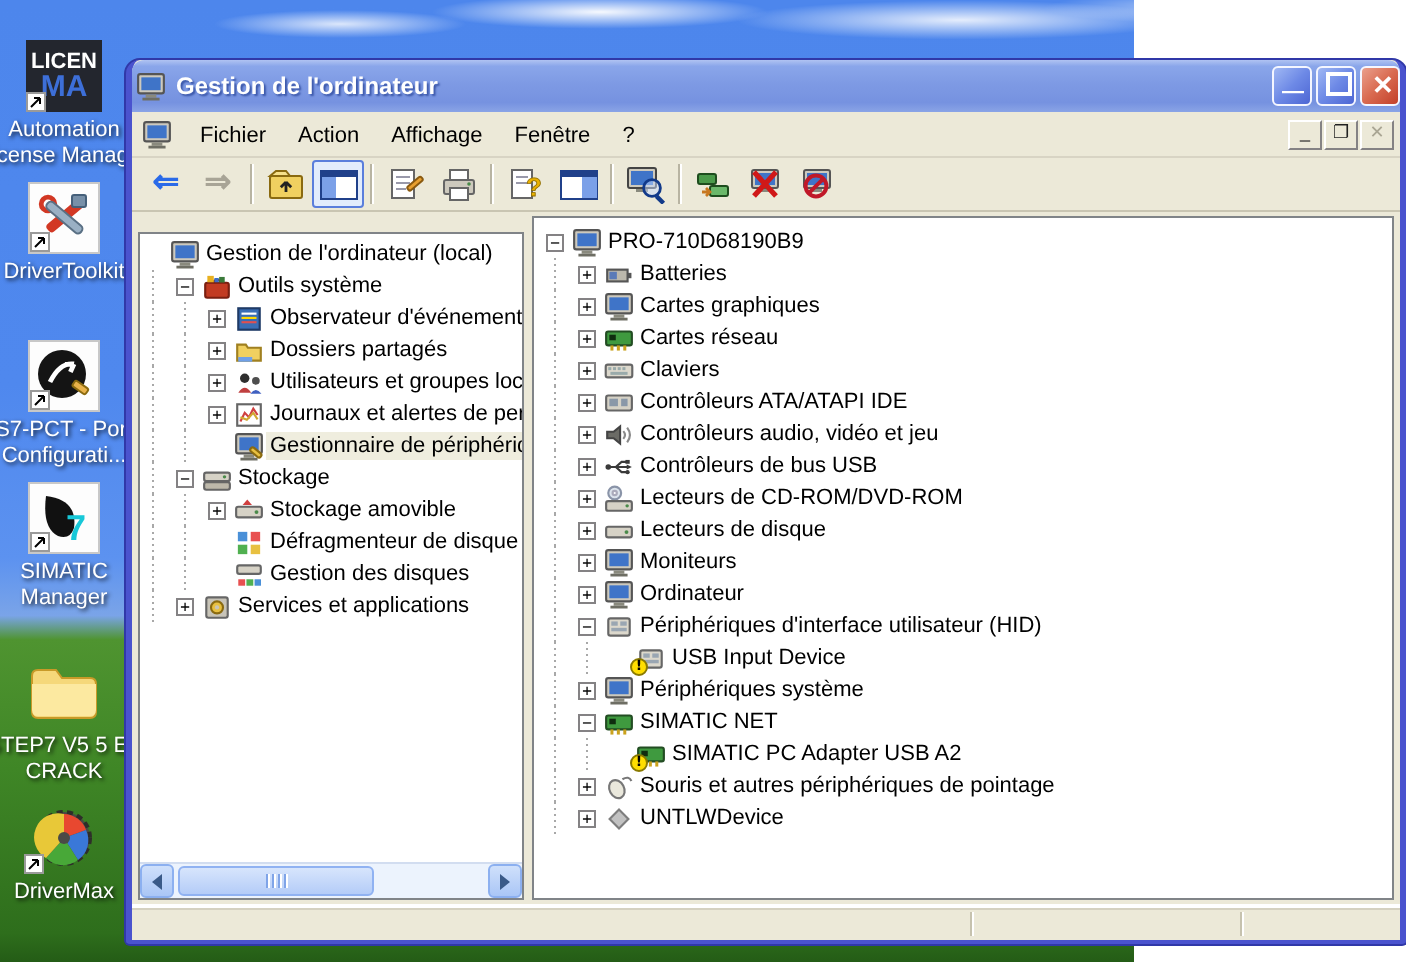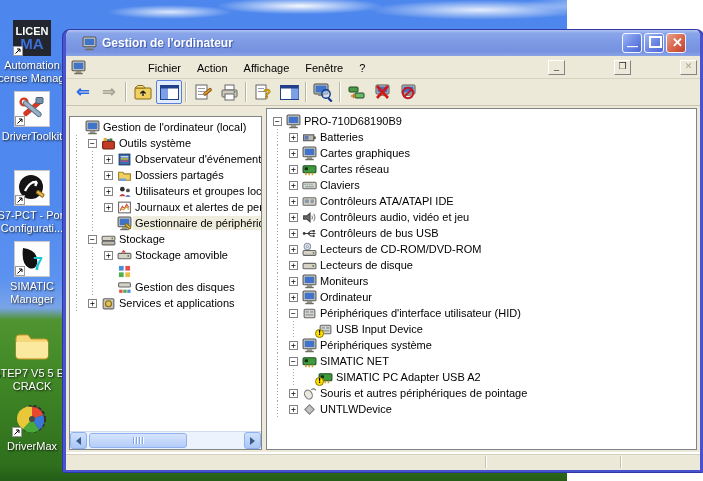--- a/index.html
+++ b/index.html
@@ -23,36 +23,36 @@
   .lic{width:38px;height:36px;background:#23262e;color:#fff;margin:0 auto;position:relative;
     font-weight:bold;font-size:11px;line-height:12px;padding-top:5px;box-sizing:border-box;}
   .lic .m2{color:#3d6fd8;font-size:15px;line-height:13px;font-weight:bold;}
   .wicon{width:36px;height:36px;background:#fdfdfd;border:1px solid #c8c8c8;margin:0 auto;
     position:relative;display:flex;align-items:center;justify-content:center;box-sizing:border-box;}
   .bare{width:40px;height:36px;margin:0 auto;position:relative;display:flex;align-items:center;justify-content:center;}
   
   .window{position:absolute;left:63px;top:30px;width:640px;height:442px;box-sizing:border-box;
     border-left:3px solid #4a53ce;border-right:3px solid #4a53ce;border-bottom:3px solid #4a53ce;
     border-radius:7px 7px 2px 2px;background:#ece9d8;box-shadow:0 0 0 1px #3038a8;}
-  .titlebar{height:26px;border-radius:6px 6px 0 0;display:flex;align-items:center;padding:0 14px;
+  .titlebar{height:26px;border-radius:6px 6px 0 0;display:flex;align-items:center;padding:0 0;
     background:linear-gradient(180deg,#b0c3f2 0%,#8aa6ea 12%,#7e9ae4 45%,#7692e0 82%,#8aa4e6 100%);}
   .titlebar .ticon{margin:0 5px 0 2px;display:flex;}
   .title-text{color:#fff;font-weight:bold;font-size:12px;flex:1;
     text-shadow:1px 1px 1px #3a56a8;}
   .wbtn{width:20px;height:20px;border-radius:3px;border:1px solid #f4f6ff;margin-left:2px;
     box-sizing:border-box;position:relative;
     background:linear-gradient(135deg,#a0b8f4 0%,#6d89e6 50%,#4d66d4 100%);}
   .wbtn.close{background:linear-gradient(135deg,#eaa08c 0%,#d96a50 50%,#c2402a 100%);}
   .wbtn span{position:absolute;color:#fff;font-weight:bold;}
   .wbtn.min span{left:4px;bottom:0px;font-size:11px;}
   .wbtn.max span{left:4px;top:2px;width:9px;height:8px;border:2px solid #fff;}
   .wbtn.close span{left:5px;top:1px;font-size:13px;}
   
   .menubar{height:22px;display:flex;align-items:center;background:#ece9d8;
-    border-bottom:1px solid #d8d4c4;padding:0 3px;gap:48px;}
+    border-bottom:1px solid #d8d4c4;padding:0 3px;}
   .menubar .micon{margin:0 6px 0 2px;display:flex;}
   .menu-item{font-size:11px;color:#000;padding:3px 8px;}
   .mdispacer{flex:1;}
   .mdibtn{width:17px;height:15px;background:#ece9d8;border:1px solid;margin-left:1px;
     border-color:#fff #848284 #848284 #fff;box-sizing:border-box;position:relative;
     font-size:9px;line-height:11px;text-align:center;color:#222;}
   .mdibtn.dis{color:#a9a593;}
   
   .toolbar{height:26px;display:flex;align-items:center;background:#ece9d8;padding:0 4px;
     border-bottom:1px solid #c9c5b2;}
@@ -498,20 +498,21 @@
               <span class="ind"></span>
               <span class="expcell"></span>
               <span class="ticn">
                 <svg width="15" height="15" viewBox="0 0 14 14">
                   <rect x="1.8" y="1.8" width="4.4" height="4.4" fill="#4a90d8"></rect>
                   <rect x="7.8" y="1.8" width="4.4" height="4.4" fill="#e85050"></rect>
                   <rect x="1.8" y="7.8" width="4.4" height="4.4" fill="#50b050"></rect>
                   <rect x="7.8" y="7.8" width="4.4" height="4.4" fill="#e8c040"></rect>
                 </svg>
               </span>
+              <span class="tlabel">Défragmenteur de disque</span>
             </div>
             <div class="trow">
               <span class="ind"></span>
               <span class="ind"></span>
               <span class="expcell"></span>
               <span class="ticn">
                 <svg width="15" height="15" viewBox="0 0 14 14">
                   <rect x="1.5" y="2.5" width="11" height="4" rx="1" fill="#d6d2c6" stroke="#666"></rect>
                   <rect x="2" y="9" width="3.2" height="3" fill="#e85050"></rect>
                   <rect x="5.8" y="9" width="3.2" height="3" fill="#50b050"></rect>

